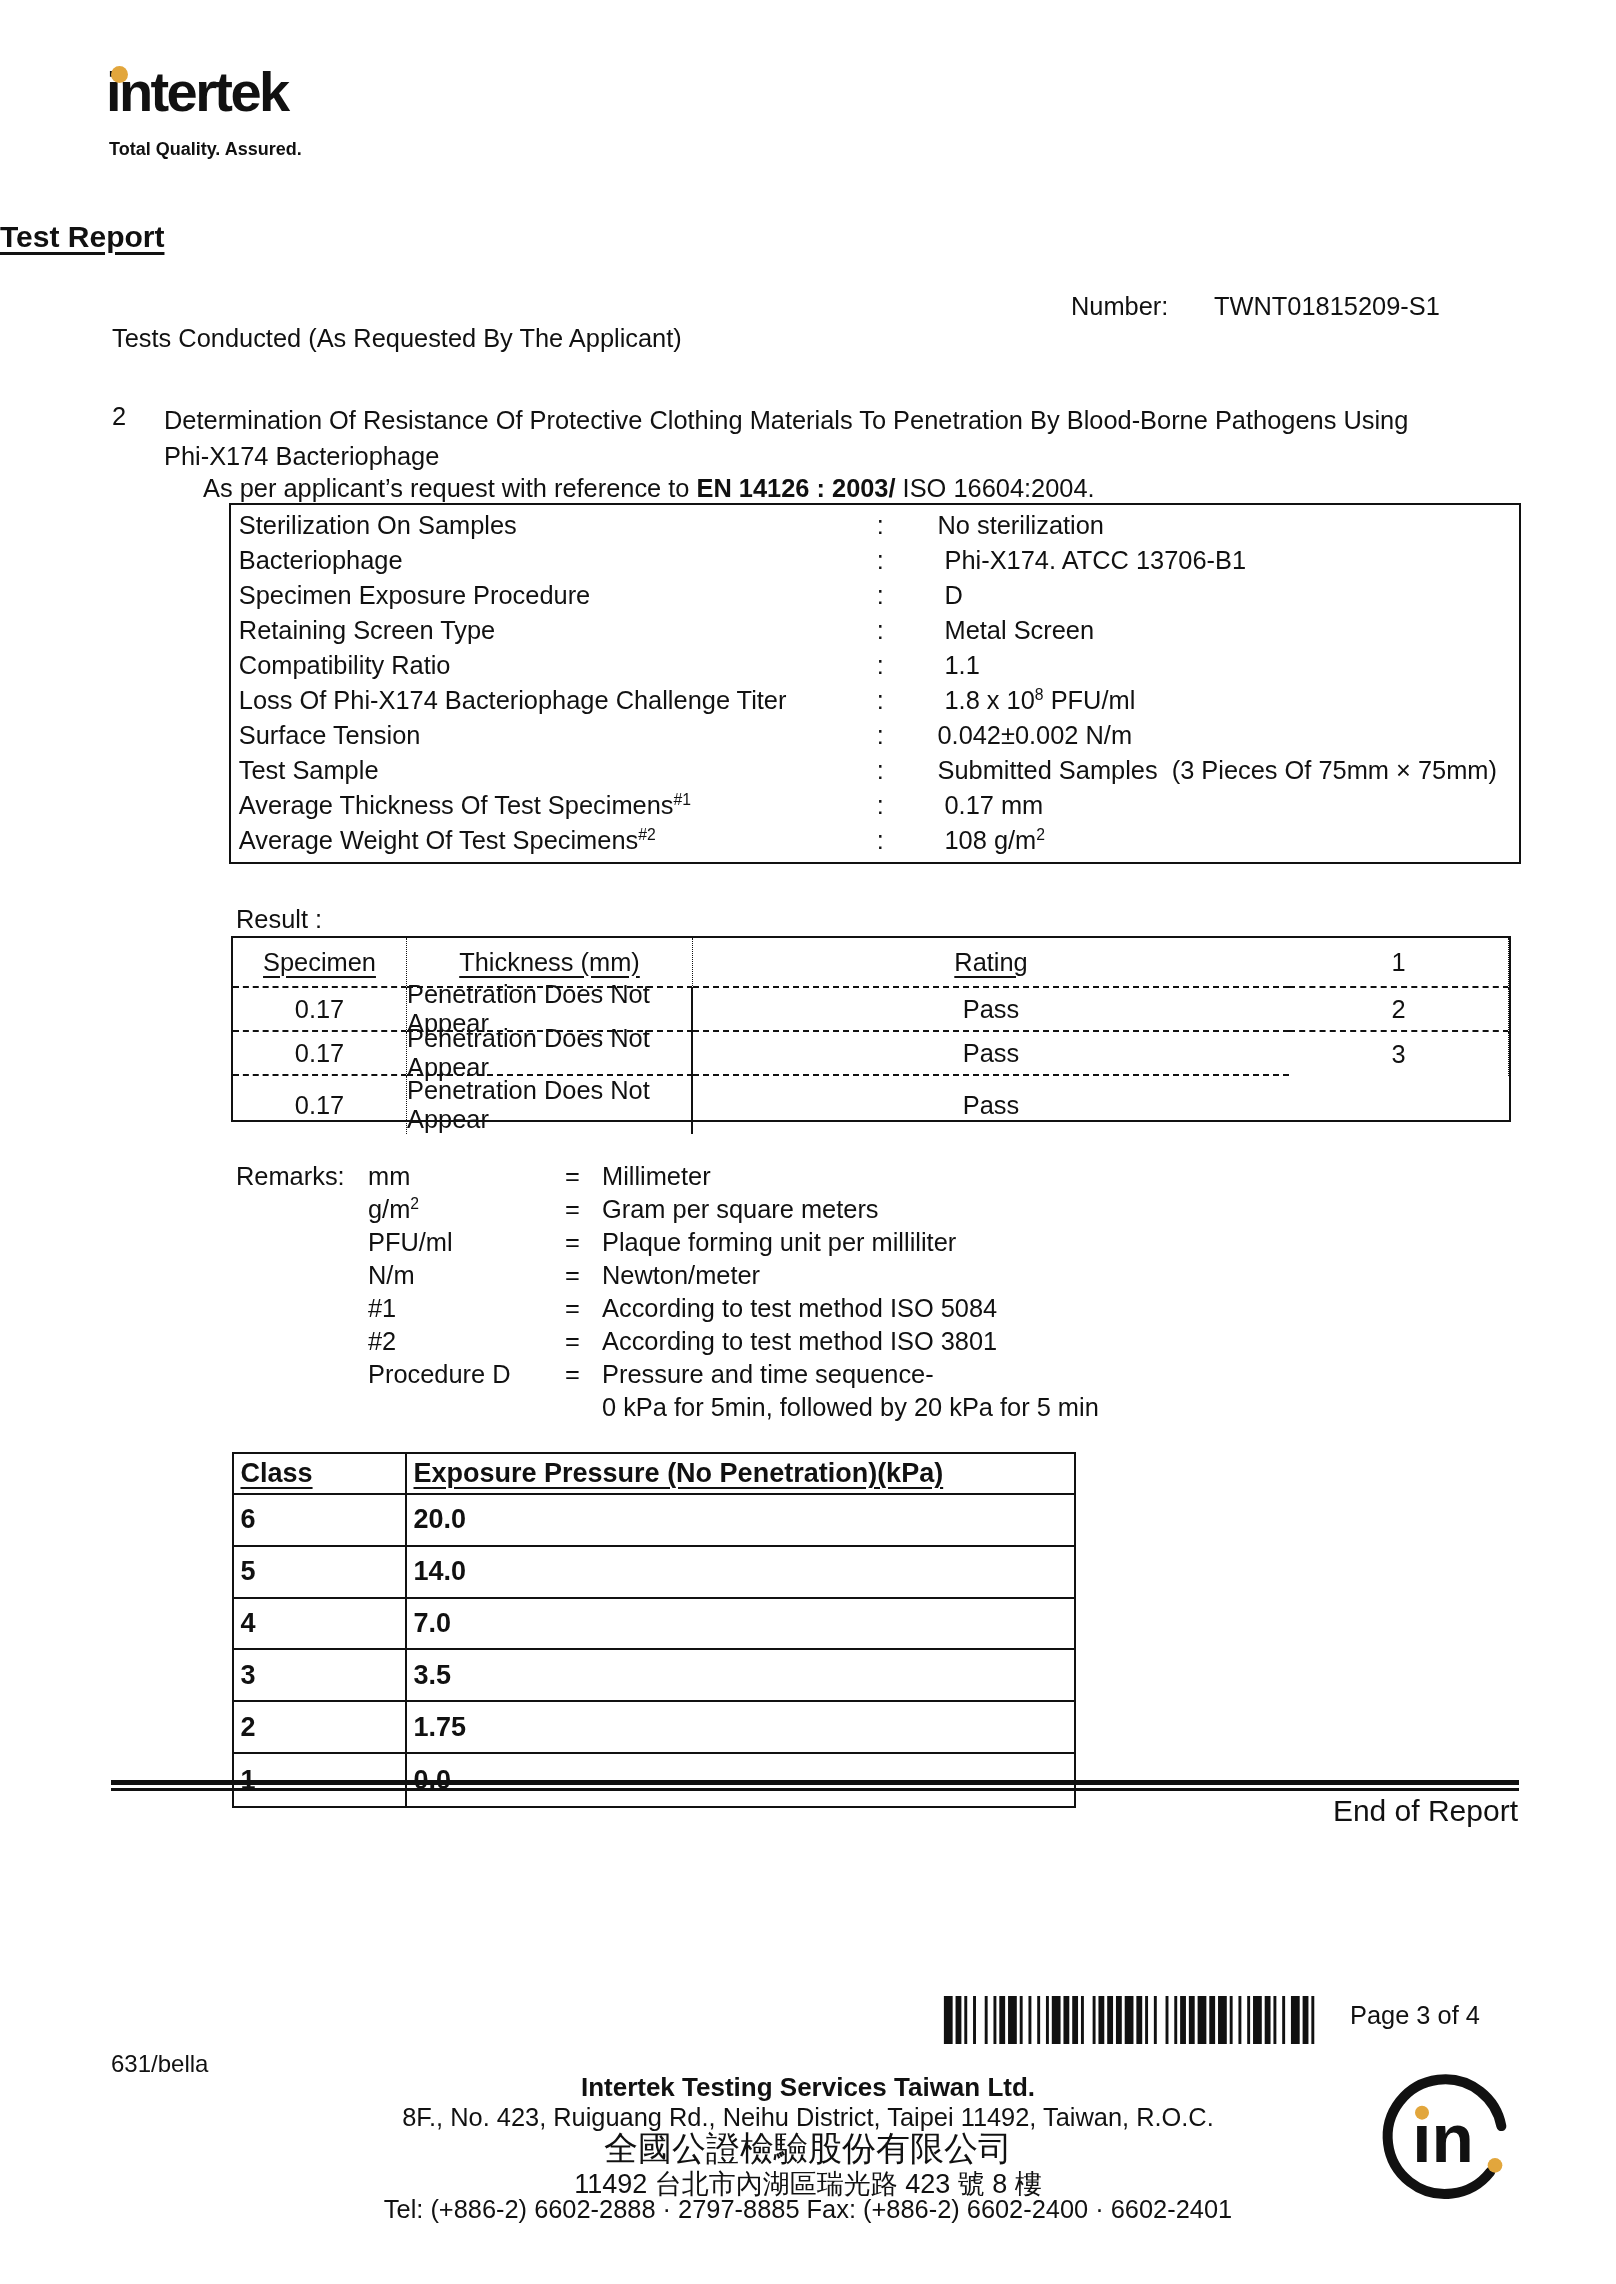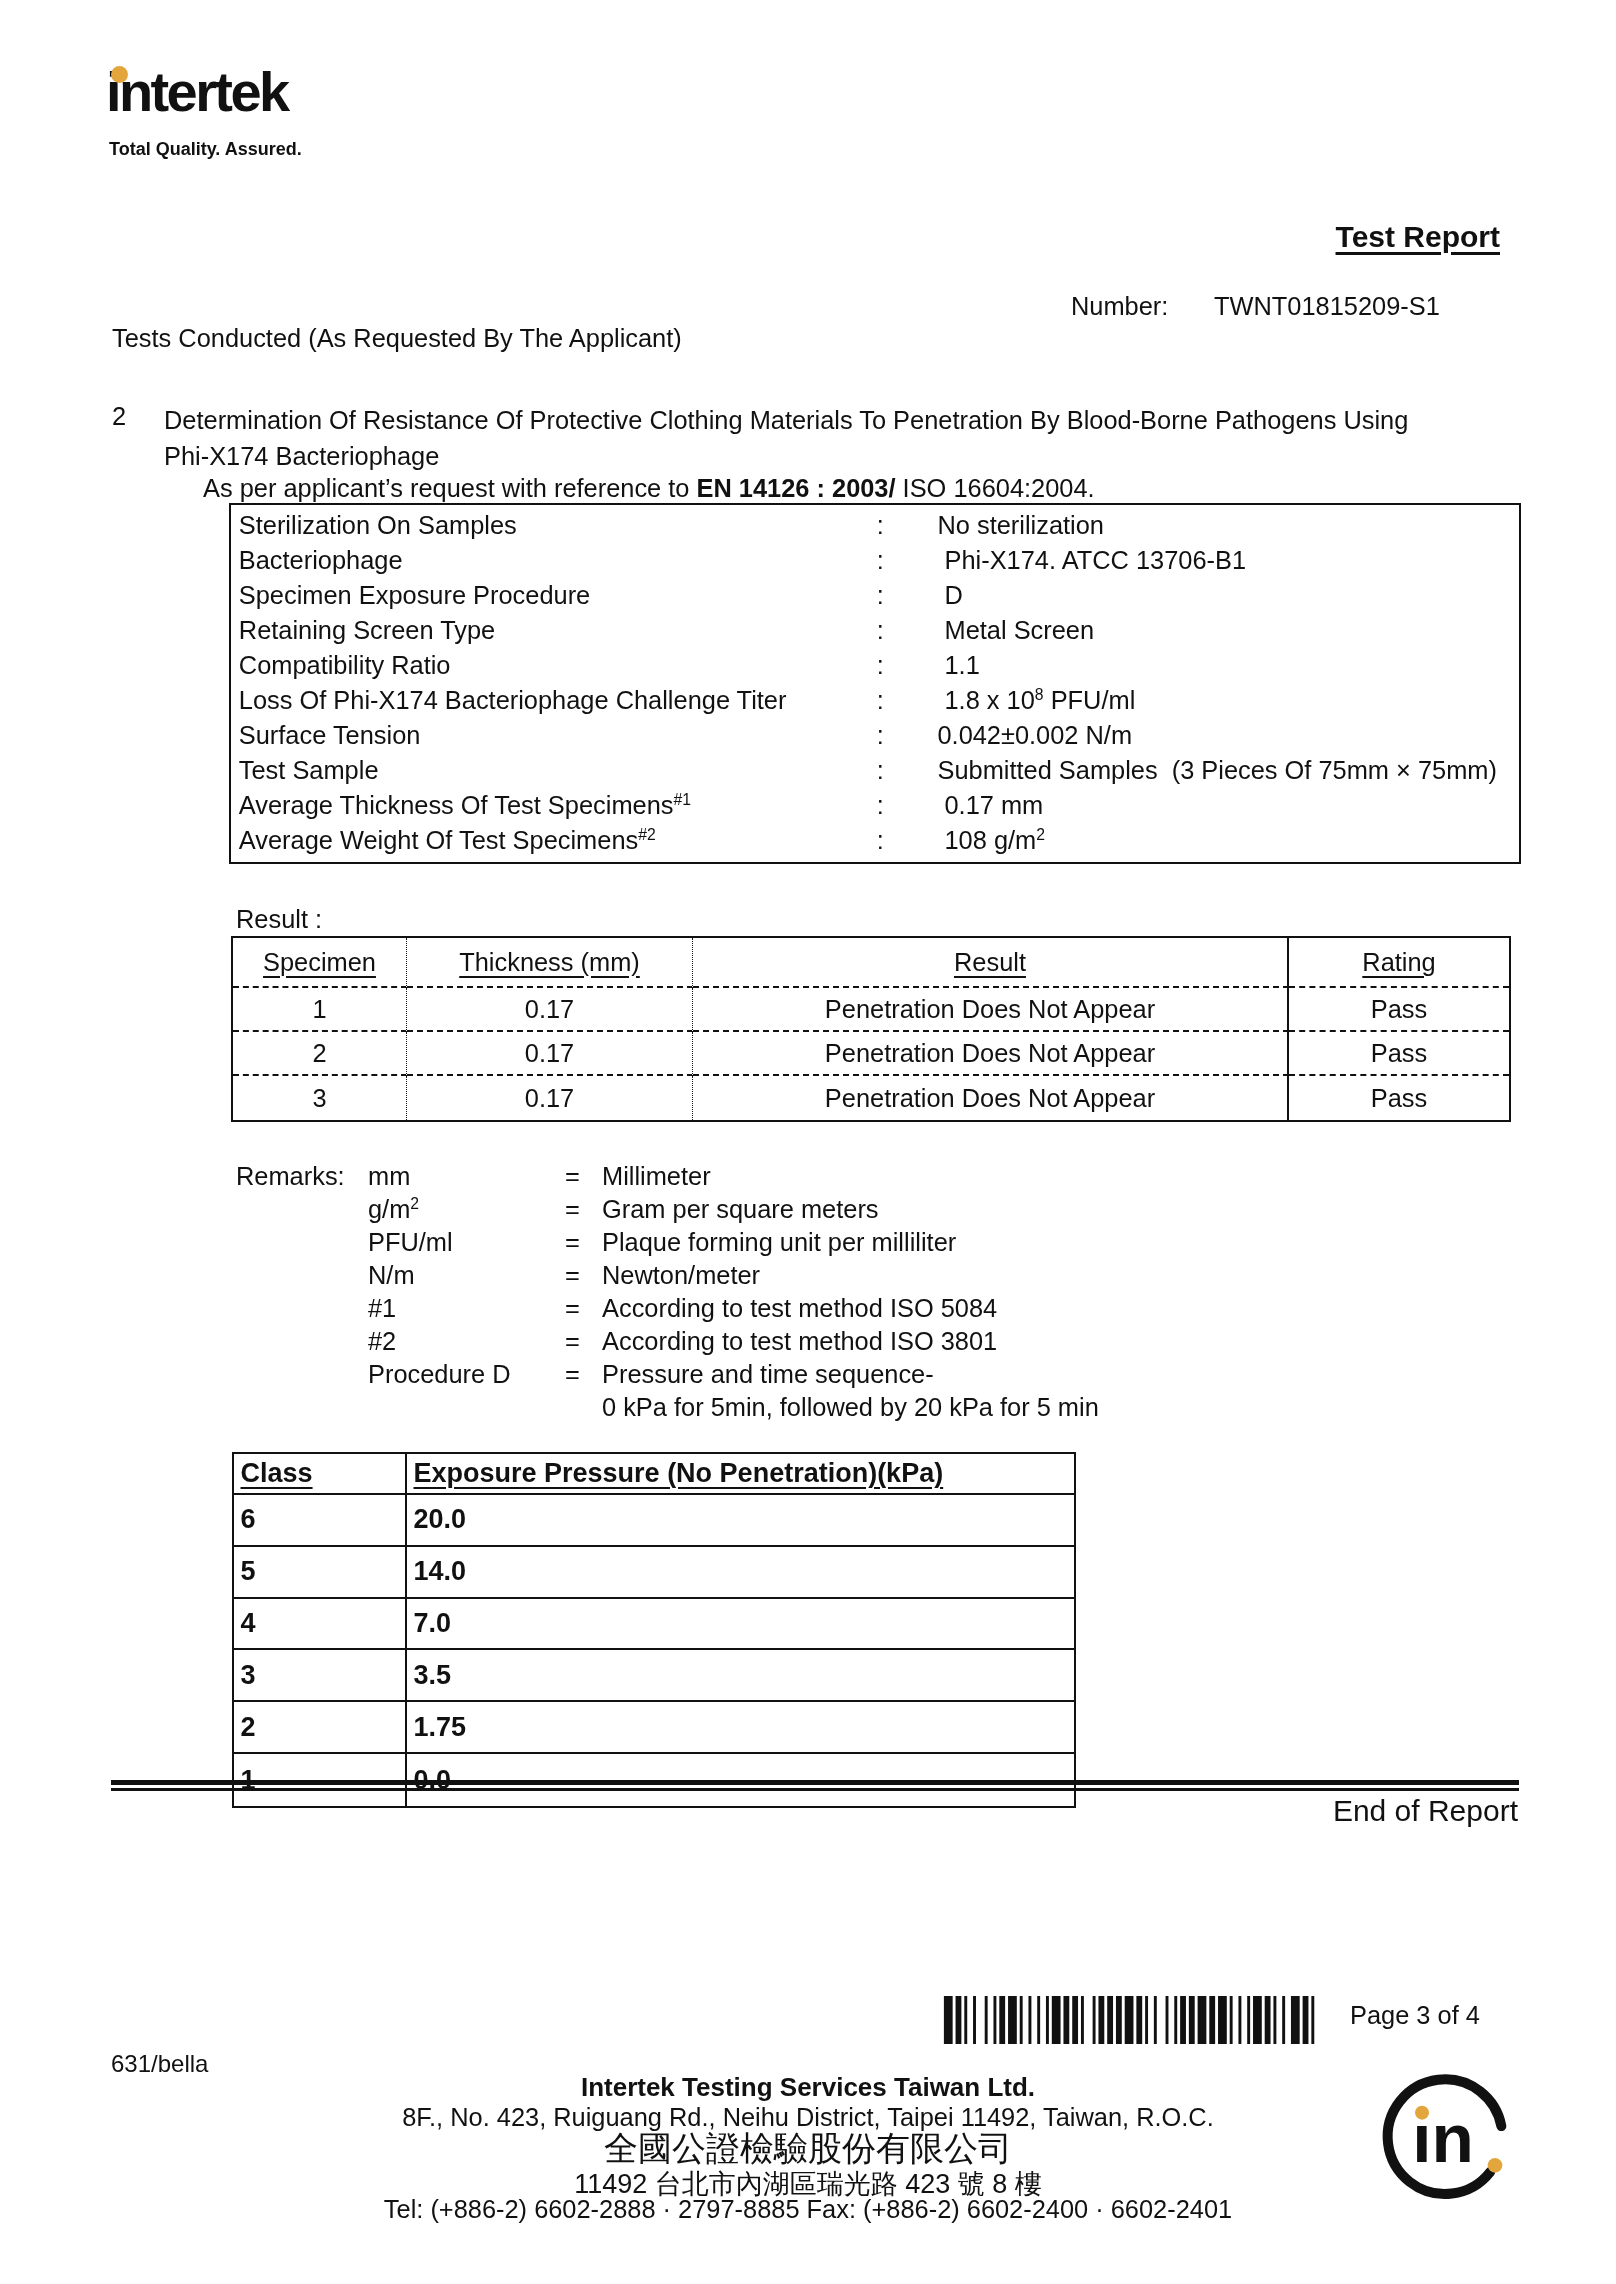--- a/index.html
+++ b/index.html
@@ -8,21 +8,21 @@
   .abs{position:absolute;}
   .ws{white-space:pre-wrap;}
   sup{font-size:0.62em;line-height:0;vertical-align:super;}
 
   
   #logo-word{left:106px;top:64px;font-size:56px;font-weight:bold;letter-spacing:-2.6px;line-height:1;}
   #logo-dot{left:111px;top:66px;width:17px;height:17px;border-radius:50%;background:var(--accent);}
   #logo-tag{left:109px;top:139px;font-size:18px;font-weight:bold;}
 
   
-  #title{left:0;top:220px;width:1500px;text-align:right;font-size:30px;font-weight:bold;
+  #title{left:0;top:220px;width:1500px;text-align:left;font-size:30px;font-weight:bold;
          text-decoration:underline;text-decoration-thickness:2.6px;text-underline-offset:4.6px;}
   #number-label{left:1071px;top:292px;font-size:25.4px;}
   #number-value{left:1214px;top:292px;font-size:25.4px;}
   #tests-conducted{left:112px;top:324px;font-size:25.4px;}
 
   
   #sec-index{left:112px;top:402px;font-size:25.4px;}
   #sec-heading{left:164px;top:402px;width:1341px;font-size:25.4px;line-height:36px;}
   #sec-ref{left:203px;top:474px;font-size:25.4px;}
   .bold{font-weight:bold;}
@@ -151,23 +151,20 @@
       </div>
   </div>
 
   <div class="abs" id="result-label">Result :</div>
   <div class="abs" id="result-table">
     <div class="rcell bR-dot bB">
         <span class="hul">Specimen</span>
       </div>
     <div class="rcell bR-dot bB">
         <span class="hul">Thickness (mm)</span>
-      </div>
-    <div class="rcell bR-sol bB">
-        <span class="hul">Result</span>
       </div>
     <div class="rcell bB">
         <span class="hul">Rating</span>
       </div>
 
     <div class="rcell bR-dot bB">1</div>
     <div class="rcell bR-dot bB">0.17</div>
     <div class="rcell bR-sol bB">Penetration Does Not Appear</div>
     <div class="rcell bB">Pass</div>
 

